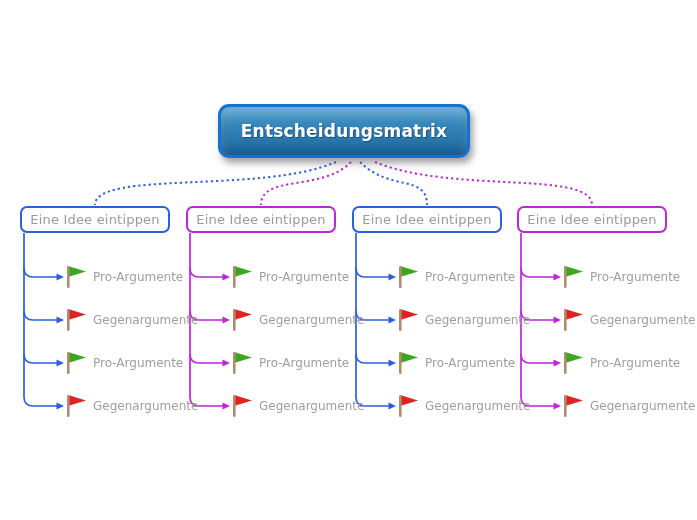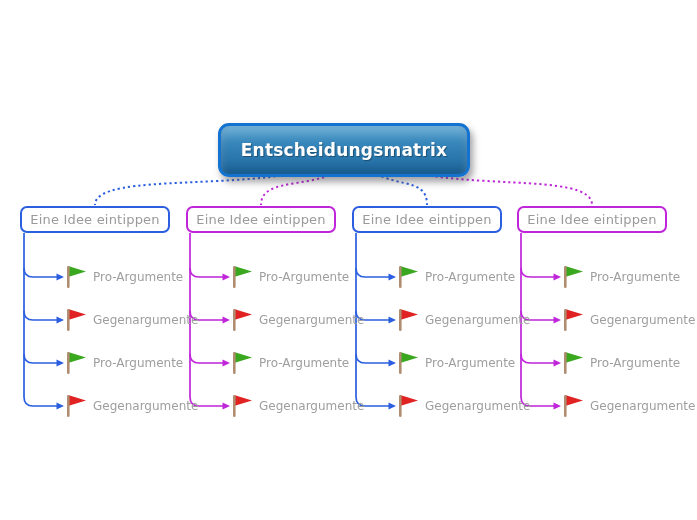--- a/index.html
+++ b/index.html
@@ -13,21 +13,21 @@
   .blue-stroke{stroke:var(--blue);}
   .magenta-stroke{stroke:var(--magenta);}
   .blue-fill{fill:var(--blue);}
   .magenta-fill{fill:var(--magenta);}
 
   .root-topic{
     position:absolute;left:218px;top:104px;width:252px;height:54px;
     box-sizing:border-box;border:3px solid var(--node_border);border-radius:11px;
     background:linear-gradient(180deg,var(--node_top) 0%,var(--node_mid) 55%,var(--node_bottom) 100%);
     box-shadow:3px 5px 7px rgba(70,70,75,.5), inset 0 8px 10px rgba(255,255,255,.22), inset 0 -6px 10px rgba(0,20,60,.18);
-    display:flex;align-items:center;justify-content:center;cursor:pointer;margin-top:19px;
+    display:flex;align-items:center;justify-content:center;cursor:pointer;
   }
   .root-topic span{
     color:#ffffff;font-weight:bold;font-size:17px;letter-spacing:.2px;
     text-shadow:1px 1px 1px rgba(0,0,0,.35);
   }
 
   .idea-box{
     position:absolute;top:206px;width:150px;height:27px;box-sizing:border-box;
     border-radius:7px;background:#ffffff;display:flex;align-items:center;justify-content:center;
     cursor:pointer;

